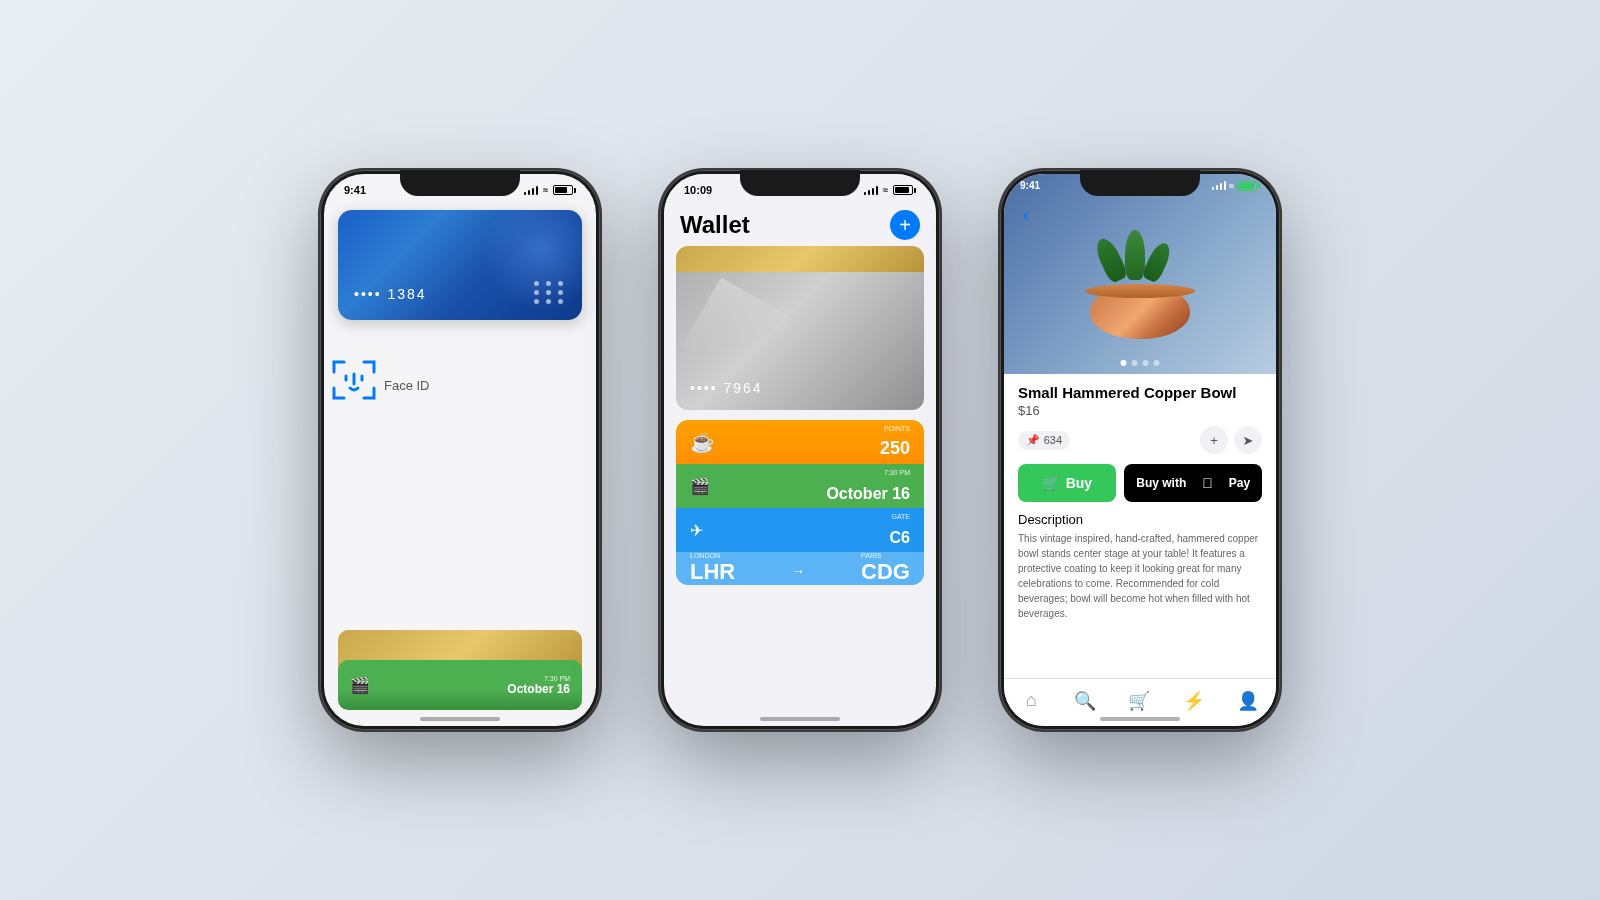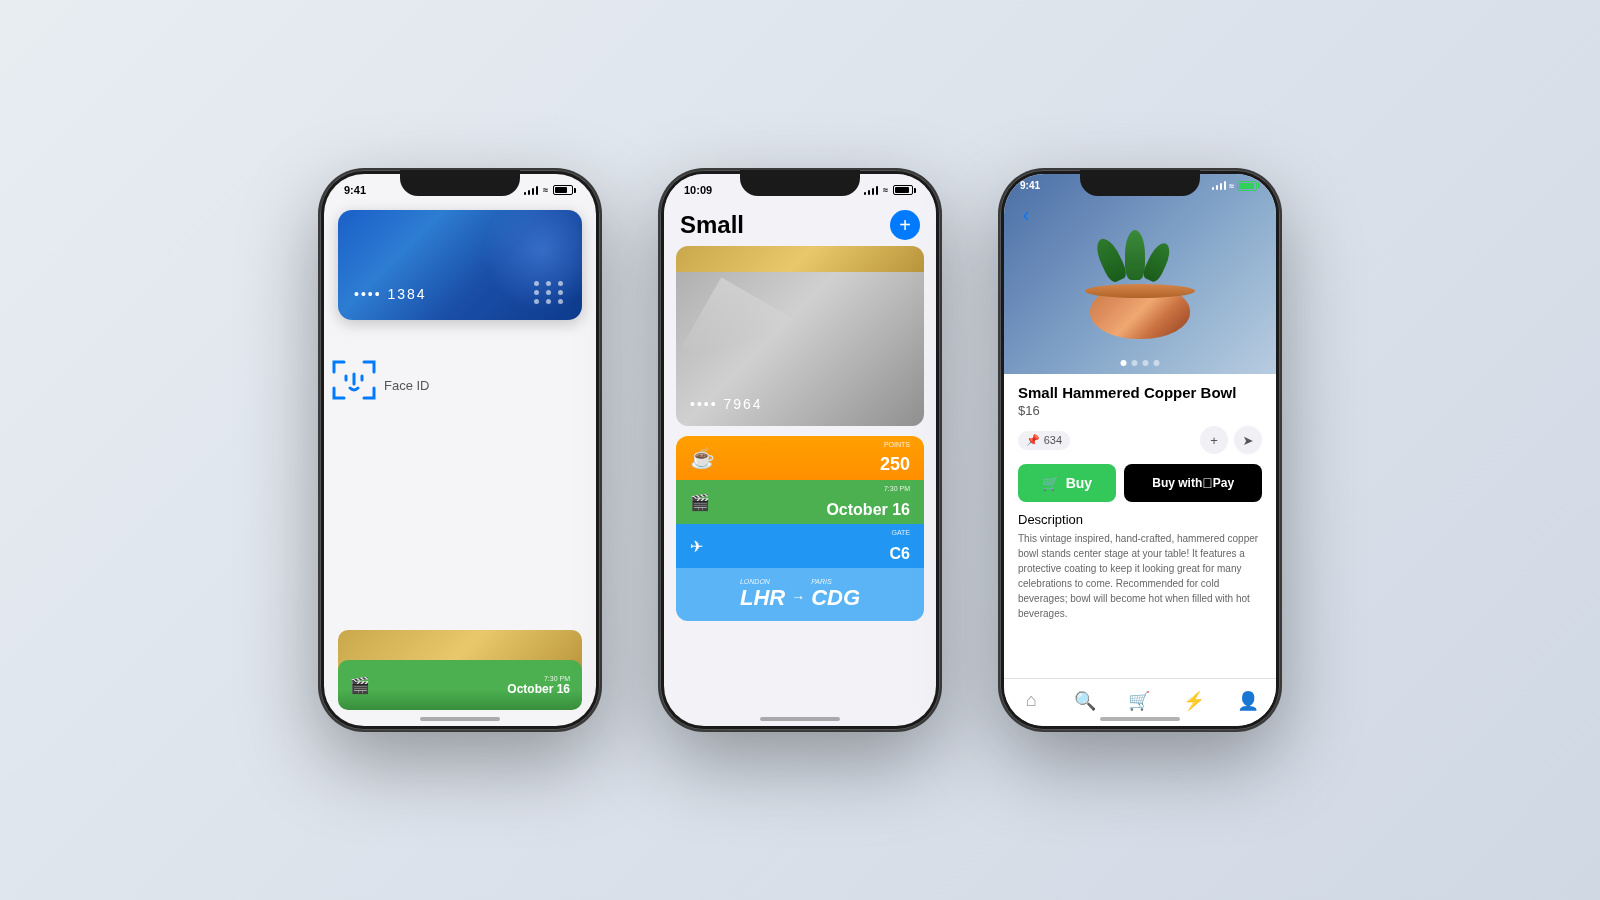--- a/index.html
+++ b/index.html
@@ -210,21 +210,21 @@
     }
 
     .card-gold-top {
       height: 28px;
       background: linear-gradient(135deg, #c8a84b 0%, #e8c86a 50%, #b8943a 100%);
       border-radius: 12px 12px 0 0;
       margin-bottom: -2px;
     }
 
     .card-grey {
-      height: 154px;
+      height: 138px;
       background: linear-gradient(135deg, #b0b0b0 0%, #d0d0d0 40%, #909090 100%);
       border-radius: 0 0 12px 12px;
       position: relative;
       overflow: hidden;
     }
 
     .card-grey::before {
       content: '';
       position: absolute;
       top: 20px; left: 20px;
@@ -330,25 +330,24 @@
       position: absolute;
       bottom: 5px; right: 14px;
       font-size: 16px;
       font-weight: 700;
       color: white;
       margin-top: 15px;
     }
 
     .boarding-pass {
       background: #5ab4f5;
-      padding: 10px 14px;
-      display: flex;
-      align-items: center;
-      justify-content: center;
-      font-style: italic;
+      padding: 0 14px;
+      display: flex;
+      align-items: center;
+      justify-content: space-between;
     }
 
     .bp-city { font-size: 22px; font-weight: 700; color: white; }
     .bp-arrow { color: white; font-size: 14px; margin: 0 6px; }
     .bp-city-label { font-size: 7px; color: rgba(255,255,255,0.85); text-transform: uppercase; }
 
     
     .phone3 .phone-screen {
       background: white;
     }
@@ -471,21 +470,21 @@
       height: 38px;
       background: #000;
       color: white;
       border: none;
       border-radius: 8px;
       font-size: 12px;
       font-weight: 600;
       display: flex;
       align-items: center;
       justify-content: center;
-      gap: 0;
+      gap: 16px;
     }
 
     .apple-logo { font-size: 14px; }
 
     .description-section {
       margin-top: 10px;
     }
 
     .desc-title {
       font-size: 13px;
@@ -673,21 +672,21 @@
           <div class="battery">
             <div class="battery-body">
                 <div class="battery-fill" style="width:75%"></div>
               </div>
             <div class="battery-tip"></div>
           </div>
         </div>
       </div>
 
       <div class="wallet-header" style="background:#f2f2f7;">
-        <span class="wallet-title">Small</span>
+        <span class="wallet-title">Wallet</span>
         <div class="wallet-add-btn">+</div>
       </div>
 
       <div class="wallet-card-stack">
         <div class="card-gold-top"></div>
         <div class="card-grey">
           <div class="card-grey-number">•••• 7964</div>
         </div>
       </div>
 

